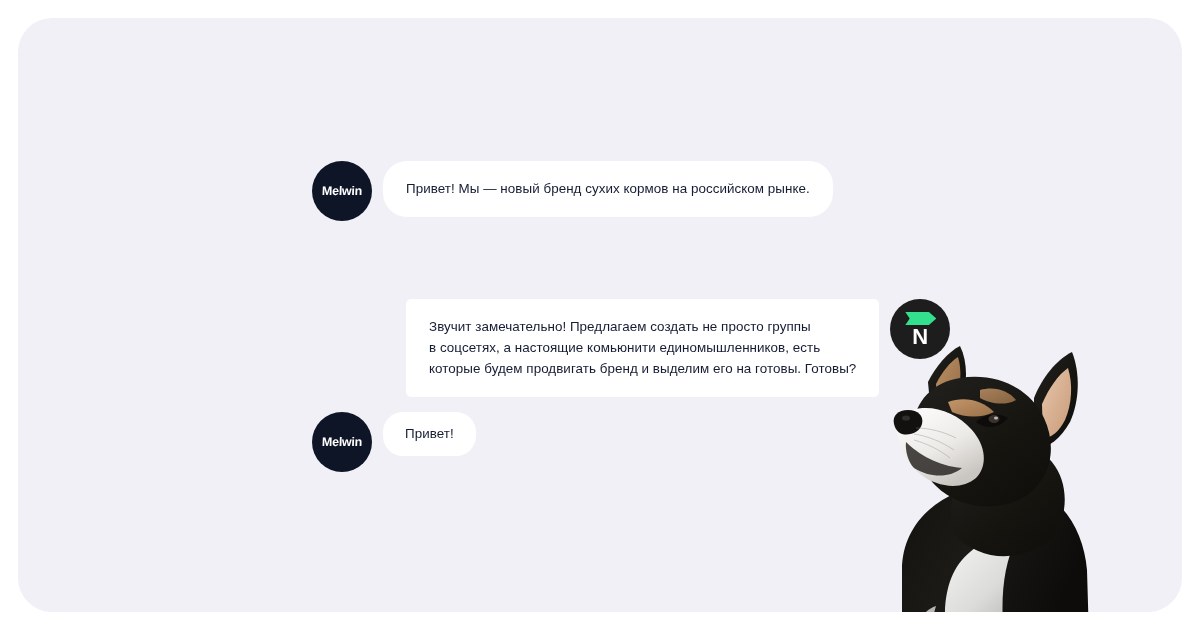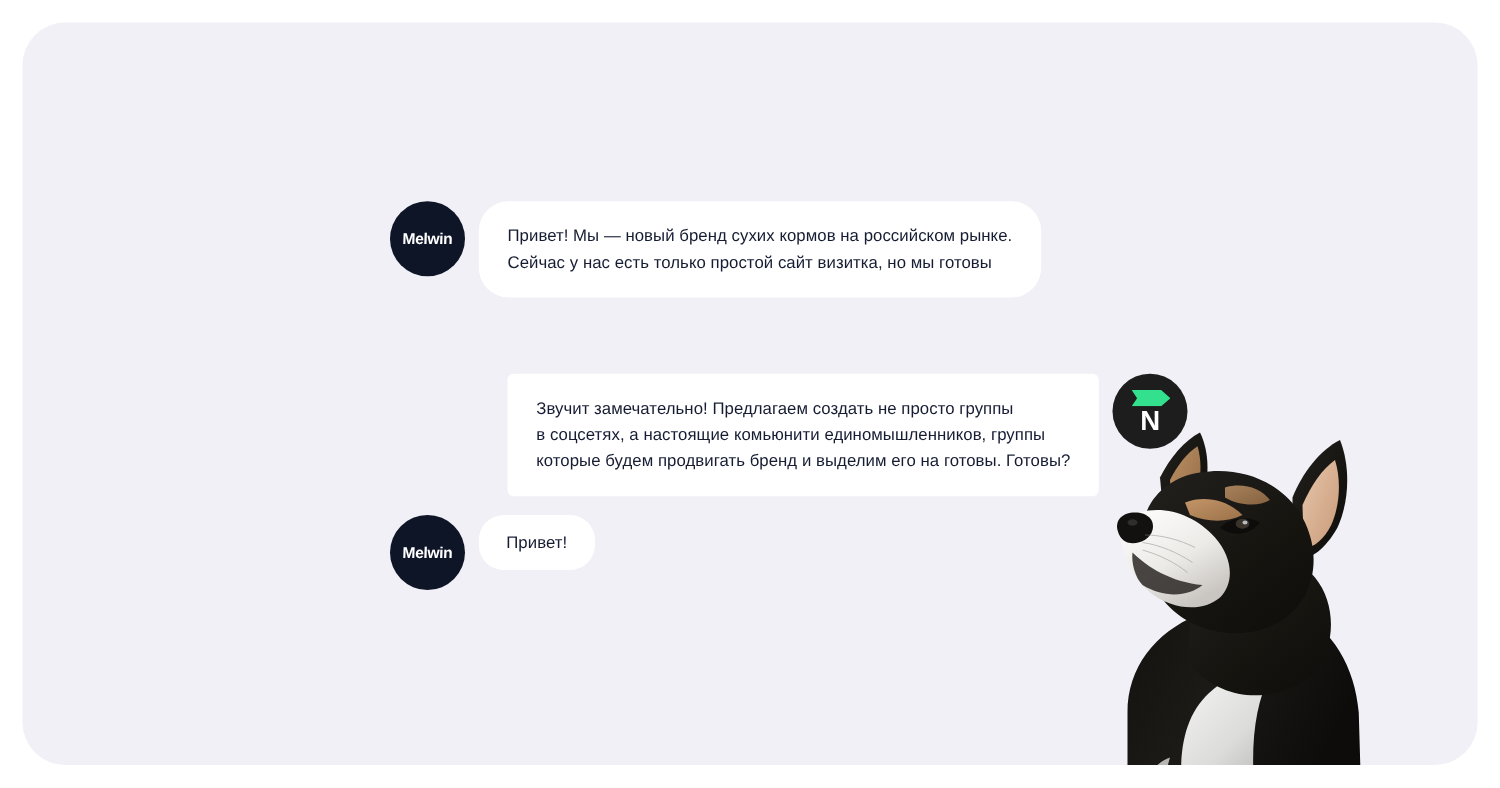--- a/index.html
+++ b/index.html
@@ -143,28 +143,27 @@
   <div class="card">
 
     <div class="chat">
 
       <div class="row row-incoming-1">
         <div class="avatar avatar-melwin">
           <span class="melwin-word">Melwin</span>
         </div>
         <div class="bubble bubble-1">
           <p>Привет! Мы — новый бренд сухих кормов на российском рынке.</p>
-          <p>Сейчас у нас есть только простой сайт визитка, но мы готовы</p>
         </div>
       </div>
 
       <div class="row row-outgoing">
         <div class="bubble bubble-2">
           <p>Звучит замечательно! Предлагаем создать не просто группы</p>
-          <p>в соцсетях, а настоящие комьюнити единомышленников, группы</p>
+          <p>в соцсетях, а настоящие комьюнити единомышленников, есть</p>
           <p>которые будем продвигать бренд и выделим его на готовы. Готовы?</p>
         </div>
         <div class="avatar avatar-nerpa">
           <span class="nerpa-flag"></span>
           <span class="nerpa-n">N</span>
         </div>
       </div>
 
       <div class="row row-incoming-2">
         <div class="avatar avatar-melwin">

